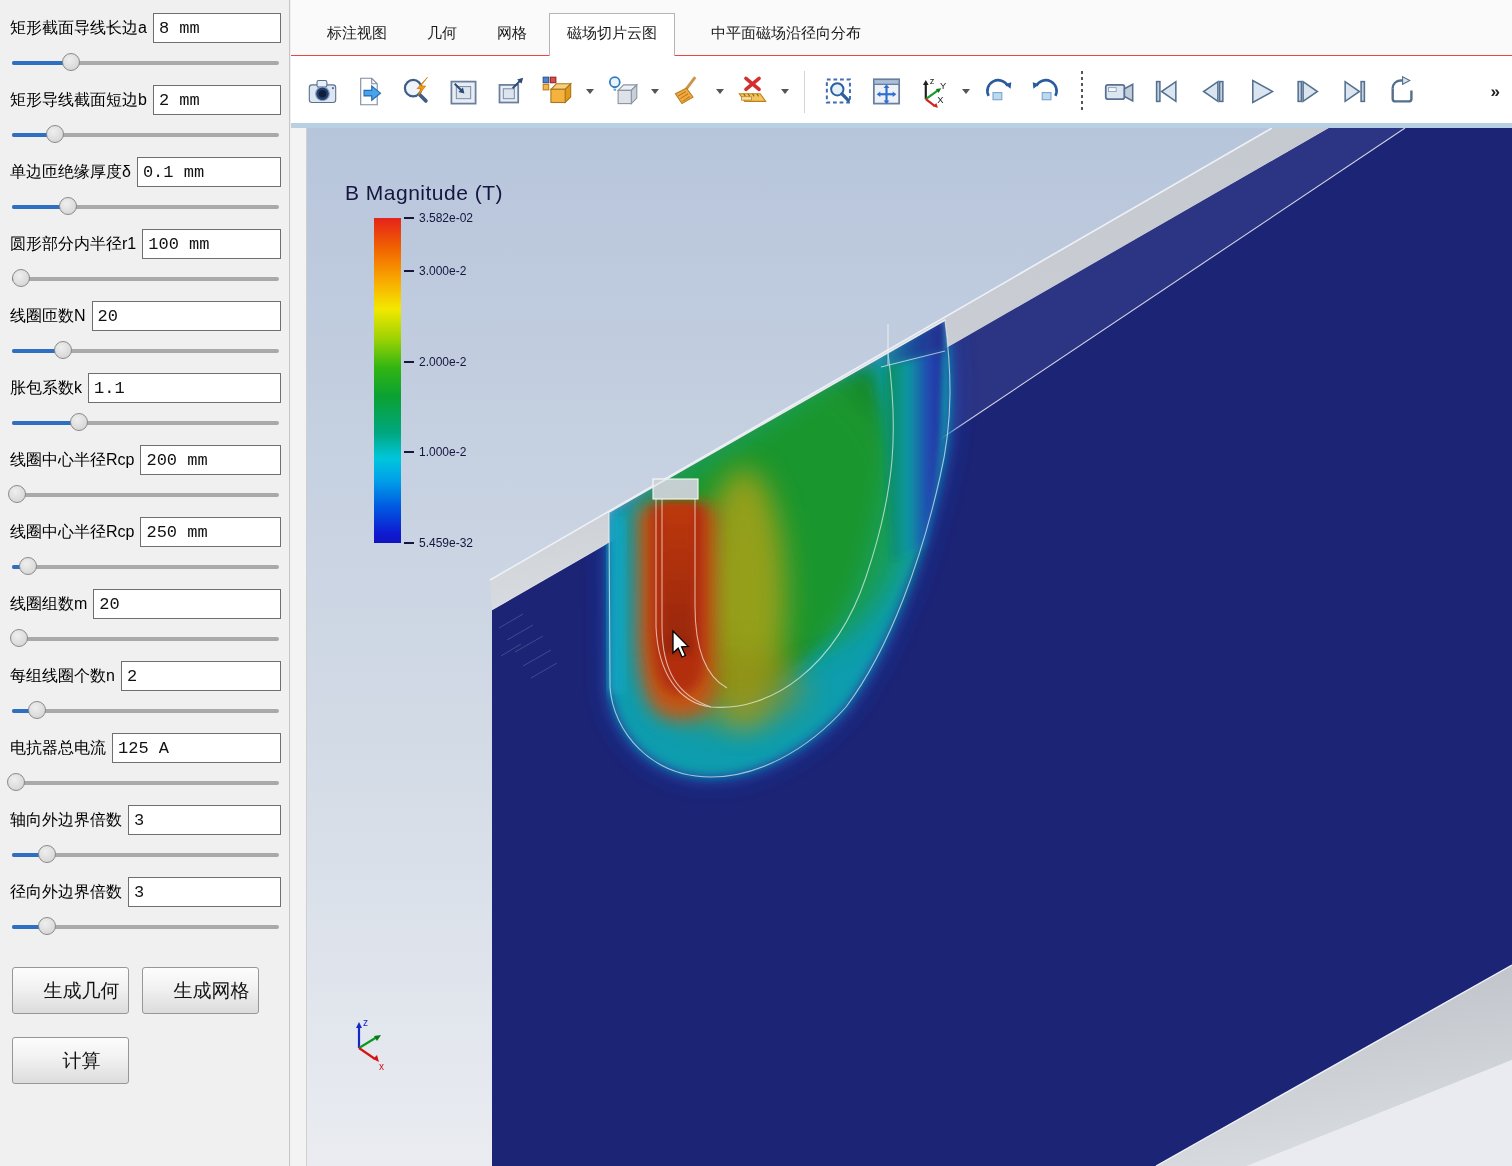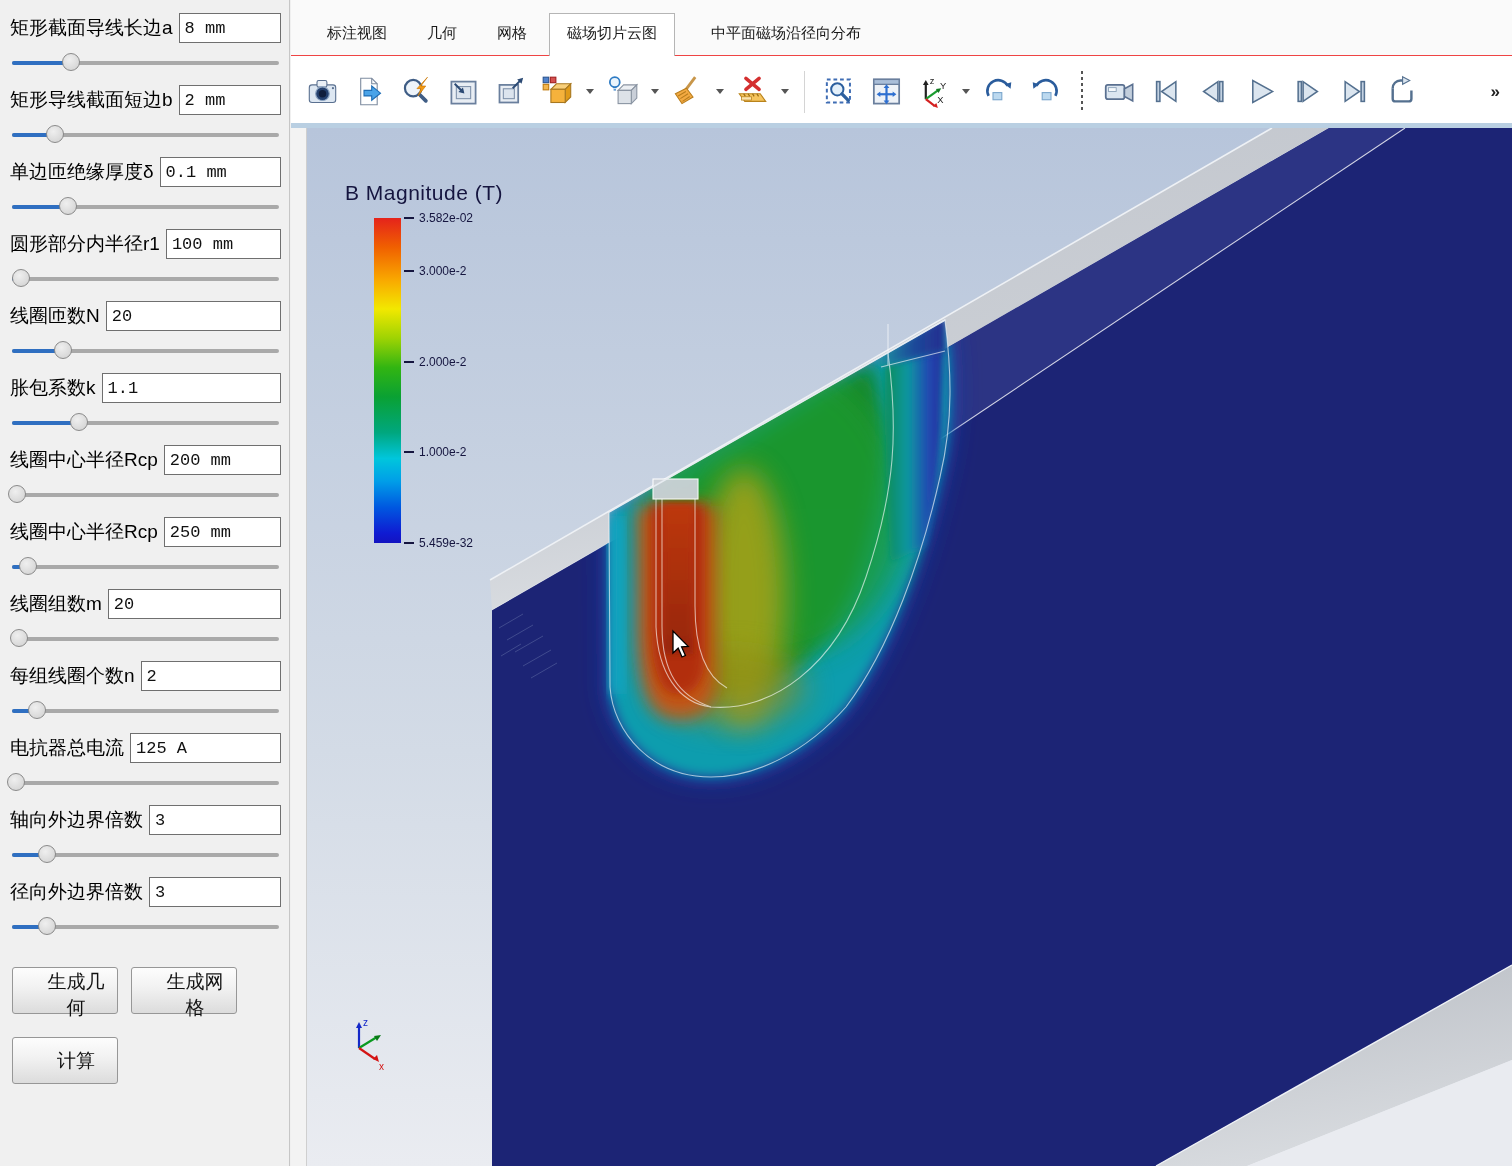--- a/index.html
+++ b/index.html
@@ -3,30 +3,30 @@
 <meta charset="utf-8">
 <style>
   html,body{margin:0;padding:0;background:#f0f0f0;}
   #app{position:relative;width:1512px;height:1166px;overflow:hidden;
        font-family:"Liberation Sans",sans-serif;background:#f0f0f0;color:#111;}
   
   #sidebar{position:absolute;left:0;top:0;width:290px;height:1166px;background:#f0f0f0;
            border-right:1px solid #c6c6c6;box-sizing:border-box;padding:12px 8px 0 10px;}
   .param{margin-bottom:1px;}
   .prow{display:flex;align-items:center;height:32px;}
-  .plabel{font-size:19px;color:#000;white-space:nowrap;margin-right:6px;}
+  .plabel{font-size:16px;color:#000;white-space:nowrap;margin-right:6px;}
   .pinput{flex:1;min-width:0;height:28px;border:1px solid #6f6f6f;background:#fff;
           font-family:"Liberation Mono",monospace;font-size:17px;color:#111;padding:0 5px;border-radius:0;}
   .slider{position:relative;height:20px;margin:9px 2px 11px 2px;}
   .slider .track{position:absolute;left:0;right:0;top:8px;height:4px;background:#a9a9a9;border-radius:2px;}
   .slider .fill{position:absolute;left:0;top:8px;height:4px;background:#2f6fc1;border-radius:2px;}
   .slider .thumb{position:absolute;top:0;width:18px;height:18px;border-radius:50%;
                  background:radial-gradient(circle at 40% 35%,#efefef,#cfcfcf);border:1px solid #8a8a8a;box-sizing:border-box;}
   #btnrow{display:flex;gap:13px;margin:30px 2px 0 2px;}
-  .sbtn{width:106px;height:47px;font-size:19px;color:#111;border:1px solid #979797;border-radius:3px;
+  .sbtn{width:117px;height:47px;font-size:19px;color:#111;border:1px solid #979797;border-radius:3px;
         background:linear-gradient(180deg,#fdfdfd 0%,#f1f1f1 45%,#dcdcdc 100%);font-family:inherit;padding-left:28px;}
   #btnrow2{margin:23px 2px 0 2px;}
   
   #topbar{position:absolute;left:291px;top:0;right:0;height:55px;background:#fafafa;
           border-bottom:4px solid #ef4444;display:flex;align-items:flex-end;}
   .tab{font-size:15px;color:#1a1a1a;padding:9px 4px 12px 4px;margin-left:32px;white-space:nowrap;}
   .tab.active{background:#fff;border:1px solid #b5b5b5;border-bottom:none;padding:10px 17px 13px 17px;
               margin-bottom:-1px;margin-left:18px;}
   
   #toolbar{position:absolute;left:291px;top:56px;right:0;height:71px;background:#fff;

